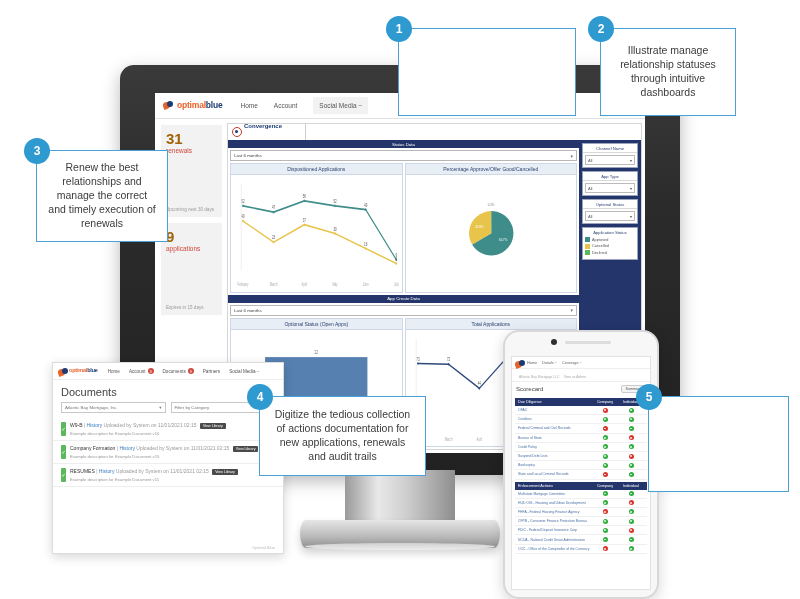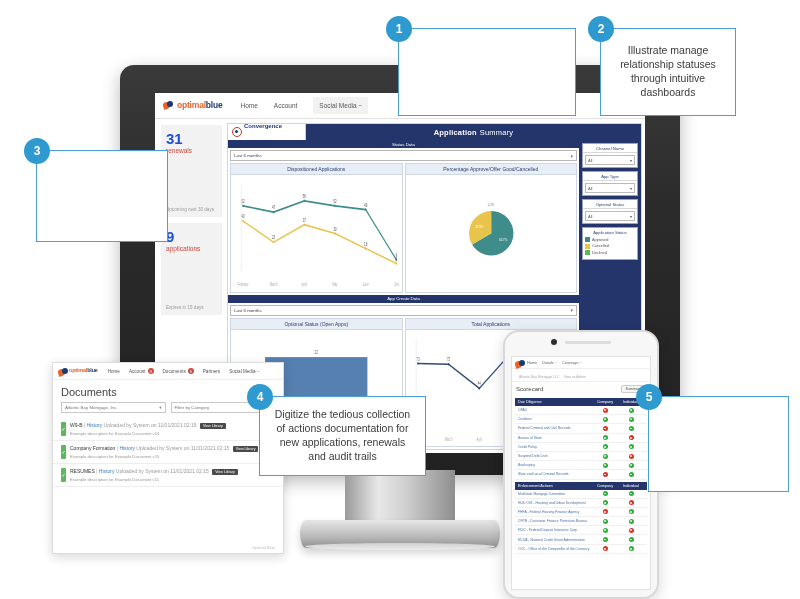--- a/index.html
+++ b/index.html
@@ -32,21 +32,21 @@
     background:#1b3b73;border-radius:50%;}
   .ob-txt{font-size:8.5px;font-weight:bold;letter-spacing:-.2px;}
   .ob-txt .o{color:#e8632a;} .ob-txt .b{color:#1b3b73;}
   .nav-link{font-size:6.5px;color:#555;margin-right:16px;white-space:nowrap;}
   .nav-link.act{background:#f2f2f2;padding:5px 6px;}
 
   .app-body{display:flex;height:335px;background:#fff;}
   .stats-col{width:72px;padding:6px 5px 0 6px;box-sizing:border-box;}
   .stat-card{background:#f2f2f2;margin-bottom:6px;padding:6px 5px;box-sizing:border-box;
     height:92px;position:relative;}
-  .stat-num{font-size:15px;color:#1d4ed8;font-weight:bold;line-height:1;}
+  .stat-num{font-size:15px;color:#a16207;font-weight:bold;line-height:1;}
   .stat-lbl{font-size:6.5px;color:#d0493f;margin-top:1px;}
   .stat-foot{position:absolute;left:5px;bottom:5px;font-size:4.6px;color:#999;}
 
   
   .dash{flex:1;border:1px solid #d5d5d5;margin:4px 3px 4px 0;display:flex;
     flex-direction:column;min-width:0;}
   .dash-head{display:flex;height:16px;}
   .conv-logo{width:78px;background:#fff;border-right:1px solid #ccc;
     display:flex;align-items:center;gap:2px;padding-left:4px;box-sizing:border-box;}
   .conv-mark{width:8px;height:8px;border-radius:50%;background:#fff;
@@ -190,24 +190,20 @@
       </div>
 
       <div class="dash">
         <div class="dash-head">
           <div class="conv-logo">
             <span class="conv-mark"></span>
             <span>
               <span class="conv-txt">Convergence</span><br>
               <span class="conv-sub">by Optimal Blue</span>
             </span>
-          </div>
-          <div class="dash-title">
-            <b>Application</b>
-            <span>Summary</span>
           </div>
         </div>
 
         <div class="dash-main">
           <div class="dash-left">
 
             <div class="band">Status Data</div>
             <div class="sel">
               <span>Last 6 months</span>
               <span class="cv">▾</span>
@@ -634,20 +630,21 @@
 
   <div class="callout" style="left:398px;top:28px;width:178px;height:88px;">
     <span class="cnum">1</span>
   </div>
   <div class="callout" style="left:600px;top:28px;width:136px;height:88px;">
     <span class="cnum">2</span>
     <span class="txt">Illustrate manage relationship statuses through intuitive dashboards</span>
   </div>
   <div class="callout" style="left:36px;top:150px;width:132px;height:92px;">
     <span class="cnum">3</span>
+    <span class="txt">Renew the best relationships and manage the correct and timely execution of renewals</span>
   </div>
   <div class="callout" style="left:259px;top:396px;width:167px;height:80px;">
     <span class="cnum">4</span>
     <span class="txt">Digitize the tedious collection of actions documentation for new applications, renewals and audit trails</span>
   </div>
   <div class="callout" style="left:648px;top:396px;width:141px;height:96px;">
     <span class="cnum">5</span>
   </div>
 
 </div>

